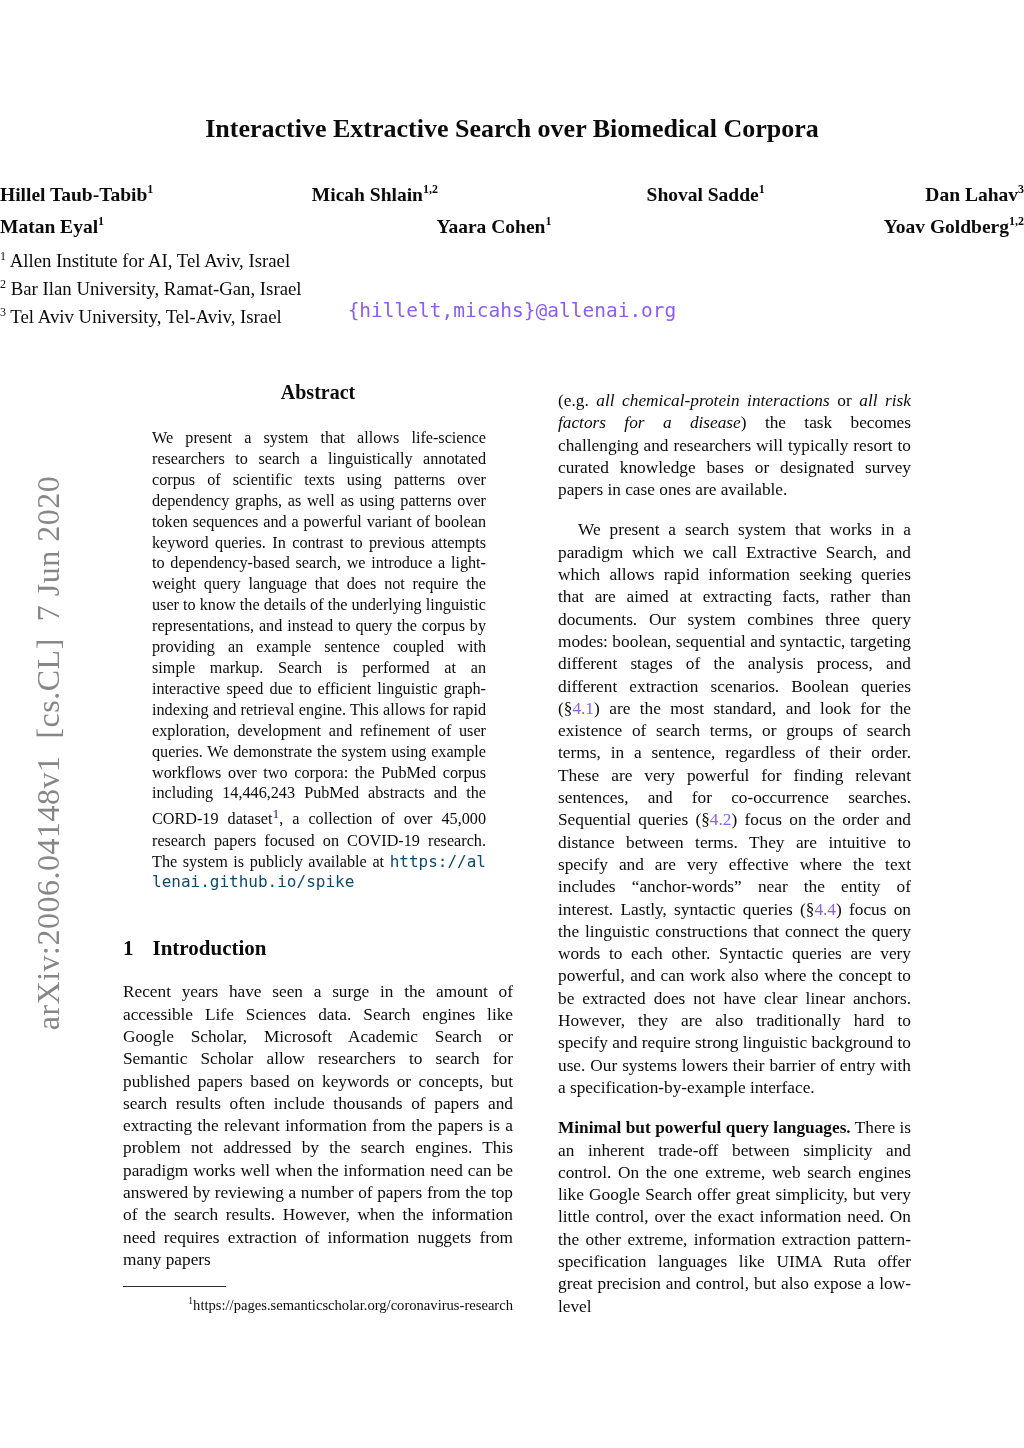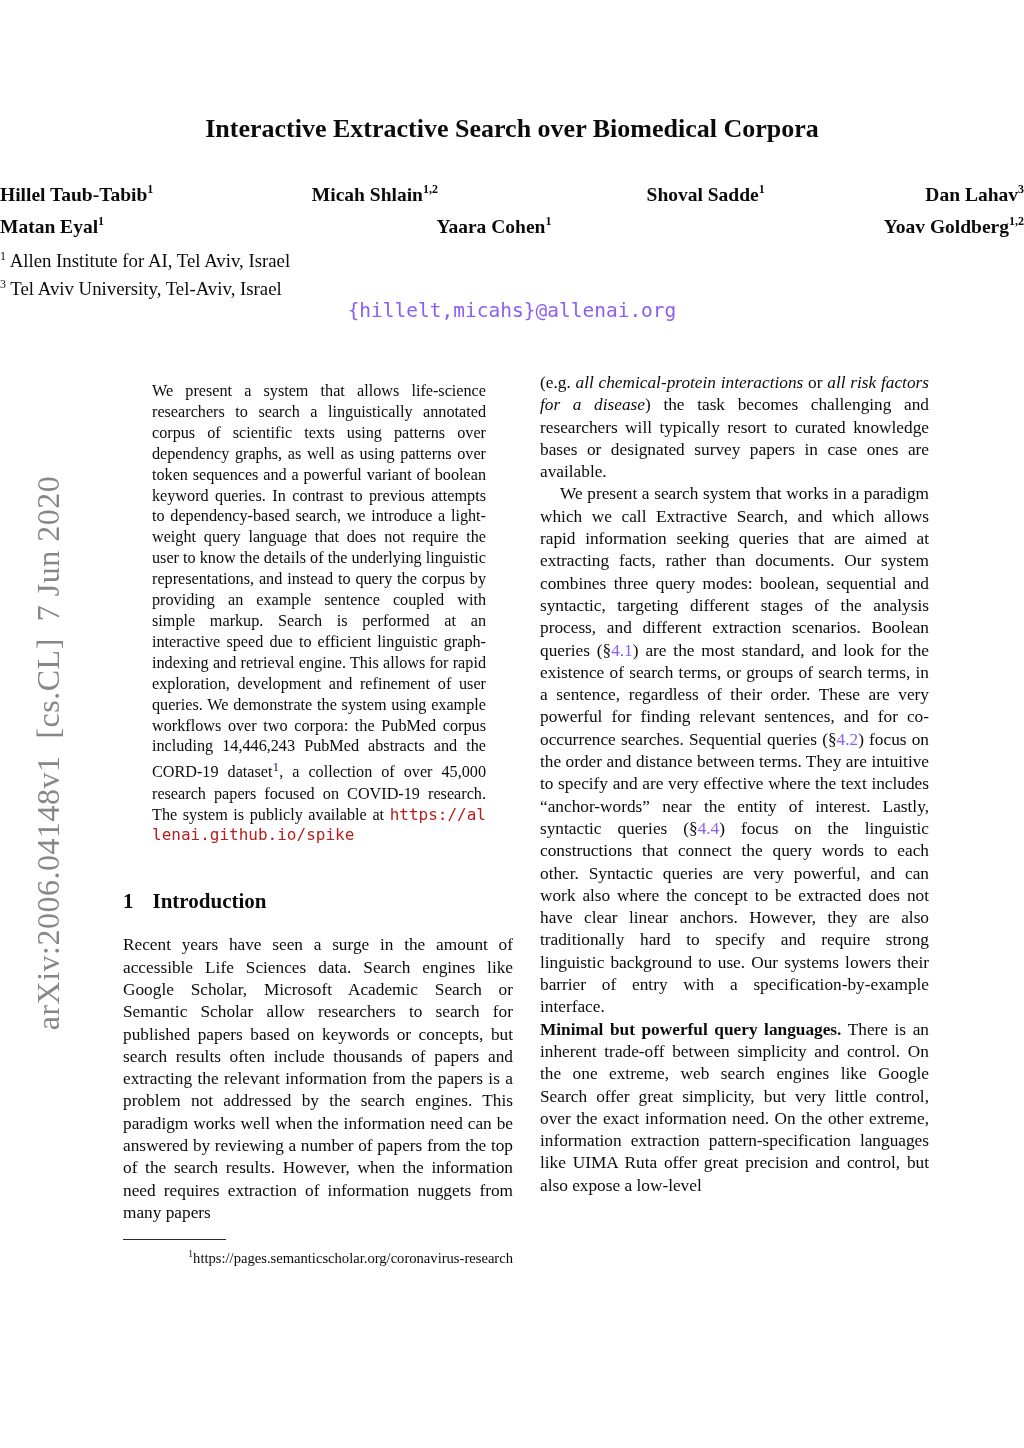--- a/index.html
+++ b/index.html
@@ -64,36 +64,36 @@
     margin:0 0 24px 0;
   }
   .abs-body{
     margin:0 27px 0 29px;
     font-size:16.2px;line-height:20.9px;
     text-align:justify;
   }
   .mono-url{
     font-family:"DejaVu Sans Mono", monospace;
     font-size:16px;
-    color:#b91c1c;
+    color:#0c4a6e;
     text-decoration:none;
     word-break:break-all;
   }
   .fnmark{color:#21218c;}
   .sec-heading{
     margin:43px 0 0 0;
     font-size:21px;font-weight:bold;
   }
   .sec-heading .num{margin-right:19px;}
   p.body{
     margin:20px 0 0 0;
     font-size:17.3px;line-height:22.3px;
     text-align:justify;
   }
-  .col-right p.body{margin:0;font-family:Liberation Serif, serif;}
+  .col-right p.body{margin:18px;font-family:Liberation Serif, serif;}
   .col-right p.indent{text-indent:20px;}
   .it{font-style:italic;}
   .bold-lead{font-weight:bold;}
   .ref{color:#8b5cf6;text-decoration:none;}
   .footnote{
     margin-top:15px;
     text-align:right;
   }
   .footnote .rule{
     width:103px;height:0;
@@ -124,26 +124,28 @@
       </div>
     <div class="row">
         <span class="gap-d"><span>Matan Eyal</span><sup>1</sup></span>
         <span class="gap-d"><span>Yaara Cohen</span><sup>1</sup></span>
         <span><span>Yoav Goldberg</span><sup>1,2</sup></span>
       </div>
   </div>
 
   <div class="affils">
     <div><sup>1</sup><span> Allen Institute for AI, Tel Aviv, Israel</span></div>
+    <div><sup>2</sup><span> Bar Ilan University, Ramat-Gan, Israel</span></div>
     <div><sup>3</sup><span> Tel Aviv University, Tel-Aviv, Israel</span></div>
   </div>
 
   <div class="email">{hillelt,micahs}@allenai.org</div>
 
   <div class="col-left">
+    <div class="abs-heading">Abstract</div>
     <div class="abs-body"><span>We present a system that allows life-science researchers to search a linguistically annotated corpus of scientific texts using patterns over dependency graphs, as well as using patterns over token sequences and a powerful variant of boolean keyword queries. In contrast to previous attempts to dependency-based search, we introduce a light-weight query language that does not require the user to know the details of the underlying linguistic representations, and instead to query the corpus by providing an example sentence coupled with simple markup. Search is performed at an interactive speed due to efficient linguistic graph-indexing and retrieval engine. This allows for rapid exploration, development and refinement of user queries. We demonstrate the system using example workflows over two corpora: the PubMed corpus including 14,446,243 PubMed abstracts and the CORD-19 dataset</span><sup class="fnmark">1</sup><span>, a collection of over 45,000 research papers focused on COVID-19 research. The system is publicly available at </span><a class="mono-url" href="#">https://allenai.github.io/spike</a></div>
 
     <div class="sec-heading"><span class="num">1</span><span>Introduction</span></div>
 
     <p class="body">Recent years have seen a surge in the amount of accessible Life Sciences data. Search engines like Google Scholar, Microsoft Academic Search or Semantic Scholar allow researchers to search for published papers based on keywords or concepts, but search results often include thousands of papers and extracting the relevant information from the papers is a problem not addressed by the search engines. This paradigm works well when the information need can be answered by reviewing a number of papers from the top of the search results. However, when the information need requires extraction of information nuggets from many papers</p>
 
     <div class="footnote">
       <div class="rule"></div>
       <div class="fn-text"><sup>1</sup><span>https://pages.semanticscholar.org/coronavirus-research</span></div>
     </div>

